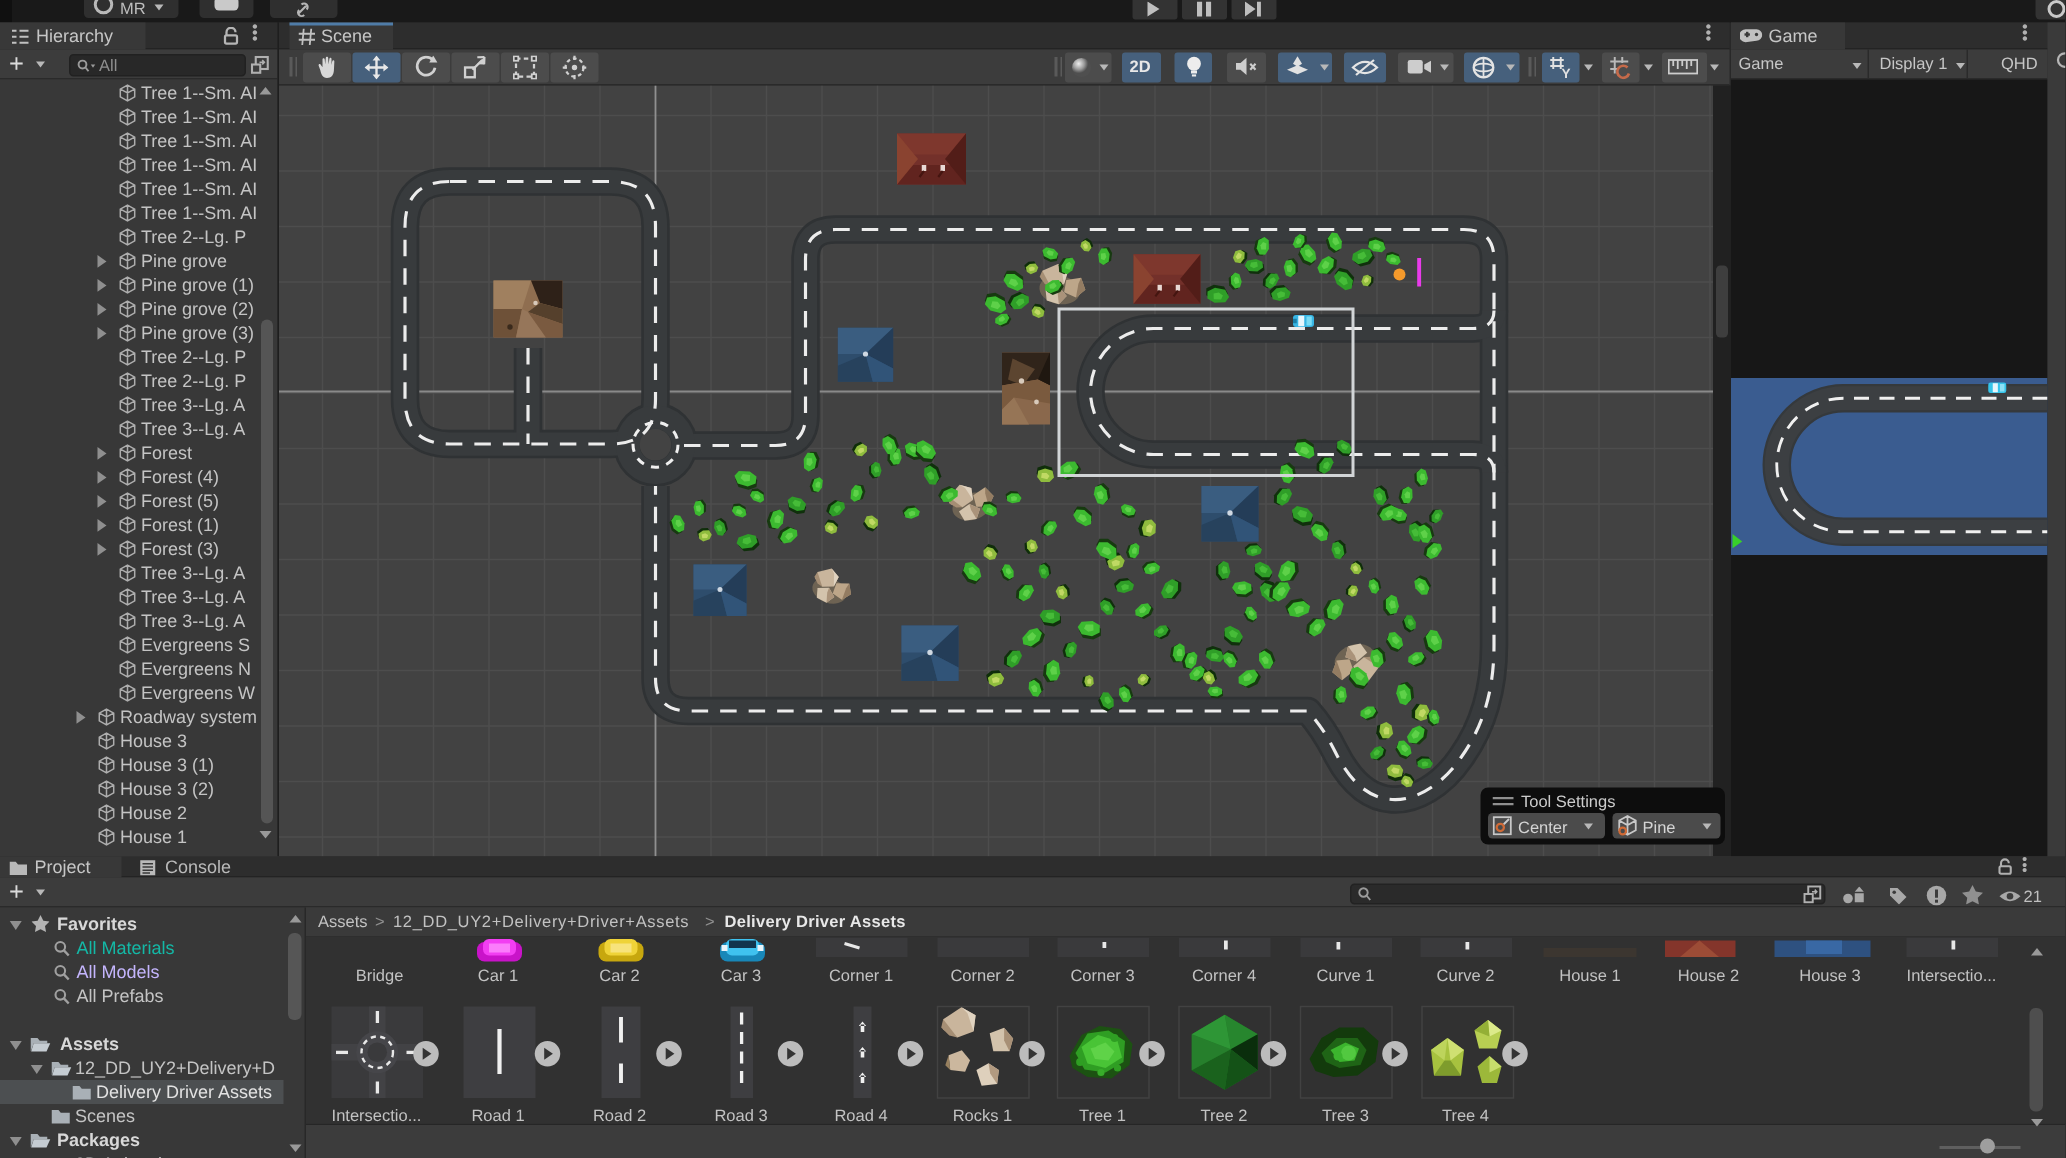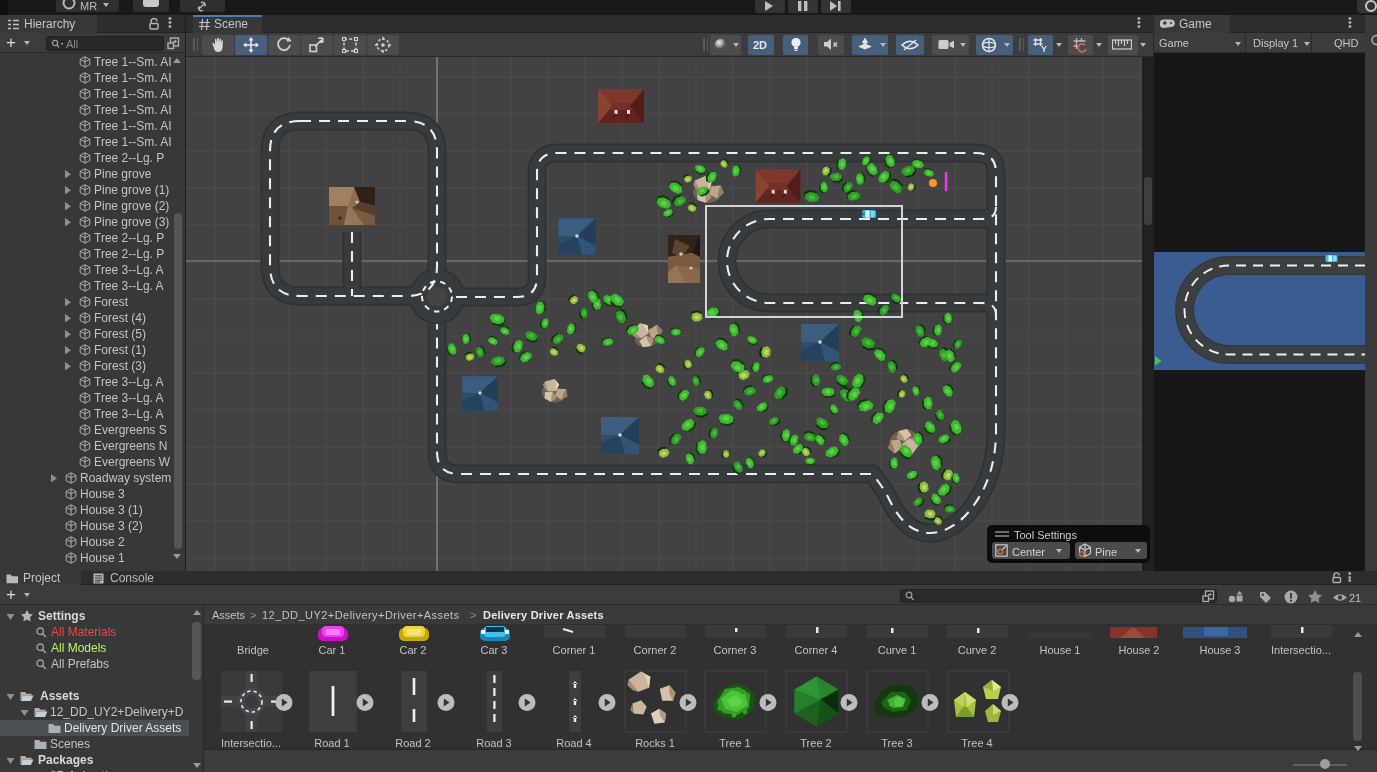--- a/index.html
+++ b/index.html
@@ -799,35 +799,35 @@
       <circle cx="8" cy="5.5" r="2.2" fill="#3c3c3c"></circle>
     </svg>
 <div class="txt sm" style="left:1349px;top:590px;color:#c0c0c0">21</div>
 <div class="row" style="left:0;top:608px;width:189px;">
       <svg class="abs" style="left:6px;top:5px" width="9" height="8">
         <path d="M0.5,1 L8.5,1 L4.5,7 Z" fill="#8f8f8f"></path>
       </svg>
       <svg class="abs" style="left:21px;top:2px" width="12" height="12">
         <path d="M6,0 L7.9,3.8 L12,4.4 L9,7.3 L9.7,11.4 L6,9.5 L2.3,11.4 L3,7.3 L0,4.4 L4.1,3.8 Z" fill="#b4b4b4"></path>
       </svg>
-      <div class="abs" style="left:38px;top:0;font-weight:bold;color:#d8d8d8">Settings</div>
+      <div class="abs" style="left:38px;top:0;font-weight:bold;color:#d8d8d8">Favorites</div>
     </div>
     <div class="row" style="left:0;top:624px;width:189px;">
       <svg class="abs" style="left:36px;top:3px" width="11" height="11">
         <circle cx="4.2" cy="4.2" r="3.2" fill="none" stroke="#a0a0a0" stroke-width="1.4"></circle>
         <path d="M6.6,6.6 L9.8,10" stroke="#a0a0a0" stroke-width="1.6"></path>
       </svg>
-      <div class="abs" style="left:51px;top:0;color:#ef4444">All Materials</div>
+      <div class="abs" style="left:51px;top:0;color:#14b8a6">All Materials</div>
     </div>
     <div class="row" style="left:0;top:640px;width:189px;">
       <svg class="abs" style="left:36px;top:3px" width="11" height="11">
         <circle cx="4.2" cy="4.2" r="3.2" fill="none" stroke="#a0a0a0" stroke-width="1.4"></circle>
         <path d="M6.6,6.6 L9.8,10" stroke="#a0a0a0" stroke-width="1.6"></path>
       </svg>
-      <div class="abs" style="left:51px;top:0;color:#bef264">All Models</div>
+      <div class="abs" style="left:51px;top:0;color:#c4b5fd">All Models</div>
     </div>
     <div class="row" style="left:0;top:656px;width:189px;">
       <svg class="abs" style="left:36px;top:3px" width="11" height="11">
         <circle cx="4.2" cy="4.2" r="3.2" fill="none" stroke="#a0a0a0" stroke-width="1.4"></circle>
         <path d="M6.6,6.6 L9.8,10" stroke="#a0a0a0" stroke-width="1.6"></path>
       </svg>
       <div class="abs" style="left:51px;top:0;color:#c4c4c4">All Prefabs</div>
     </div>
     <div class="row" style="left:0;top:688px;width:189px;">
       <svg class="abs" style="left:6px;top:5px" width="9" height="8">

